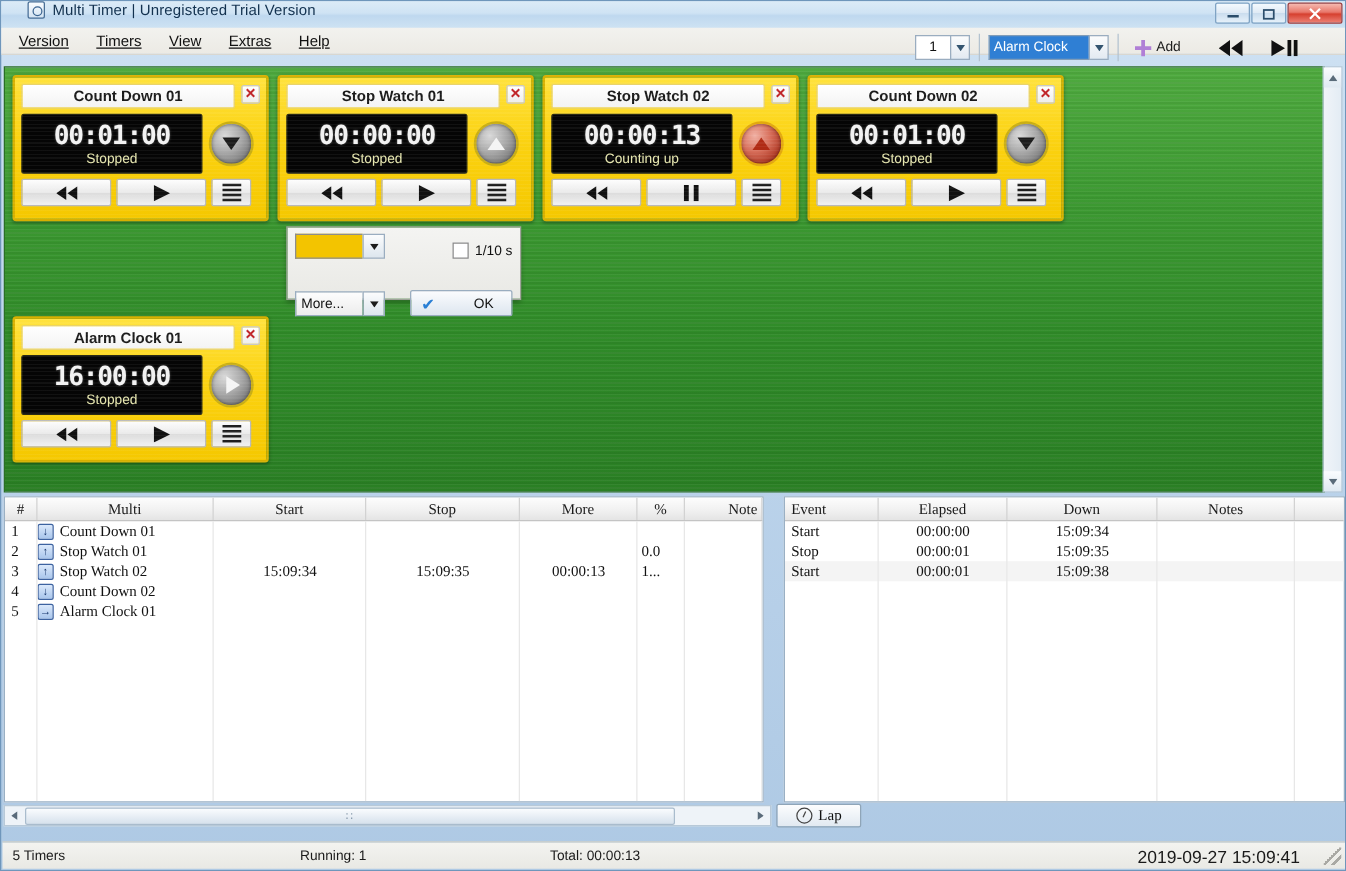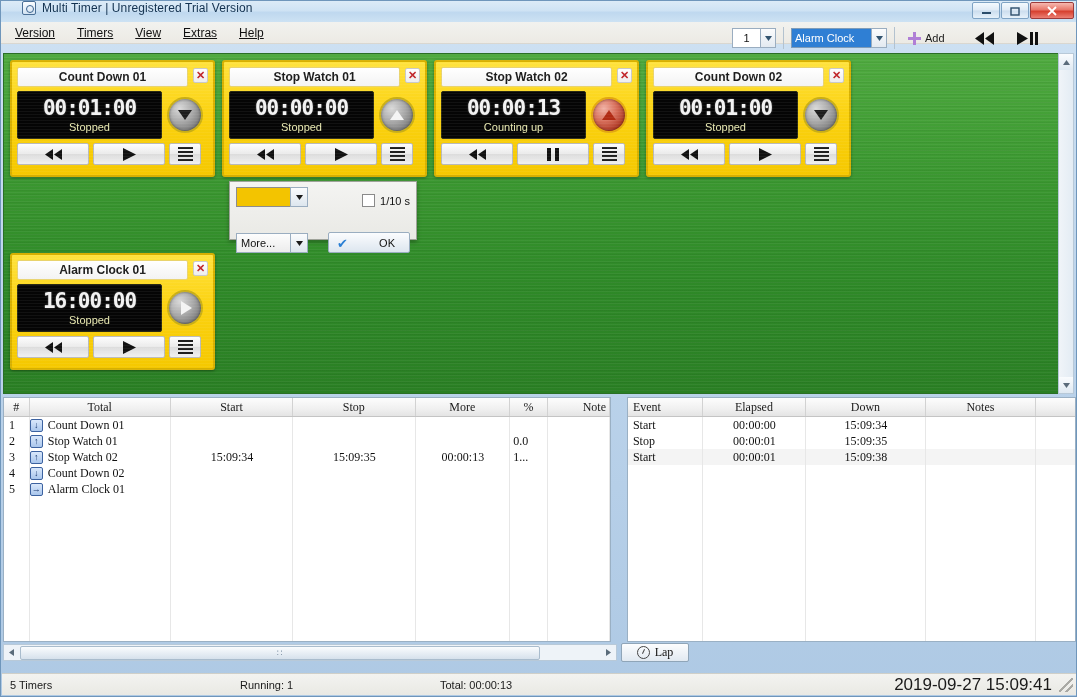--- a/index.html
+++ b/index.html
@@ -306,21 +306,21 @@
     position:absolute; left:1px; bottom:1px; width:1074px; height:22px;
     background:linear-gradient(180deg,#f3f3f0,#e9e9e4);
     border-top:1px solid #cfcfc8;
     display:flex; align-items:center;
   }
   .sb { font-size:11px; color:#1a1a1a; }
   .sb1 { margin-left:8px; width:230px; }
   .sb2 { width:200px; }
   .sb3 { width:300px; }
   .sb-date {
-    position:absolute; right:24px; font-size:17px; color:#1a1a1a;
+    position:absolute; right:36px; font-size:14px; color:#1a1a1a;
   }
   .sb-grip {
     position:absolute; right:3px; bottom:3px; width:14px; height:14px;
     background:
       linear-gradient(135deg, transparent 45%, #a9a9a4 45%, #a9a9a4 55%, transparent 55%),
       linear-gradient(135deg, transparent 70%, #a9a9a4 70%, #a9a9a4 80%, transparent 80%);
   }
   .watermark {
     position:absolute; left:770px; top:636px;
     font-family:"Liberation Serif", serif;
@@ -646,21 +646,21 @@
         <span>OK</span>
       </div>
     </div>
   </div>
 
   <div class="lower">
 
     <div class="pane pane-left">
       <div class="grid-head">
         <div class="gh" style="width:26px;">#</div>
-        <div class="gh" style="width:143px;">Total</div>
+        <div class="gh" style="width:143px;">Multi</div>
         <div class="gh" style="width:124px;">Start</div>
         <div class="gh" style="width:124px;">Stop</div>
         <div class="gh" style="width:96px;">More</div>
         <div class="gh" style="width:38px;">%</div>
         <div class="gh" style="width:63px;padding-right:3px;text-align:right;">Note</div>
       </div>
       <div class="grid-body" style="height:224px;">
         <div class="cols-bg">
           <div class="colsep" style="width:26px;"></div>
           <div class="colsep" style="width:143px;"></div>

